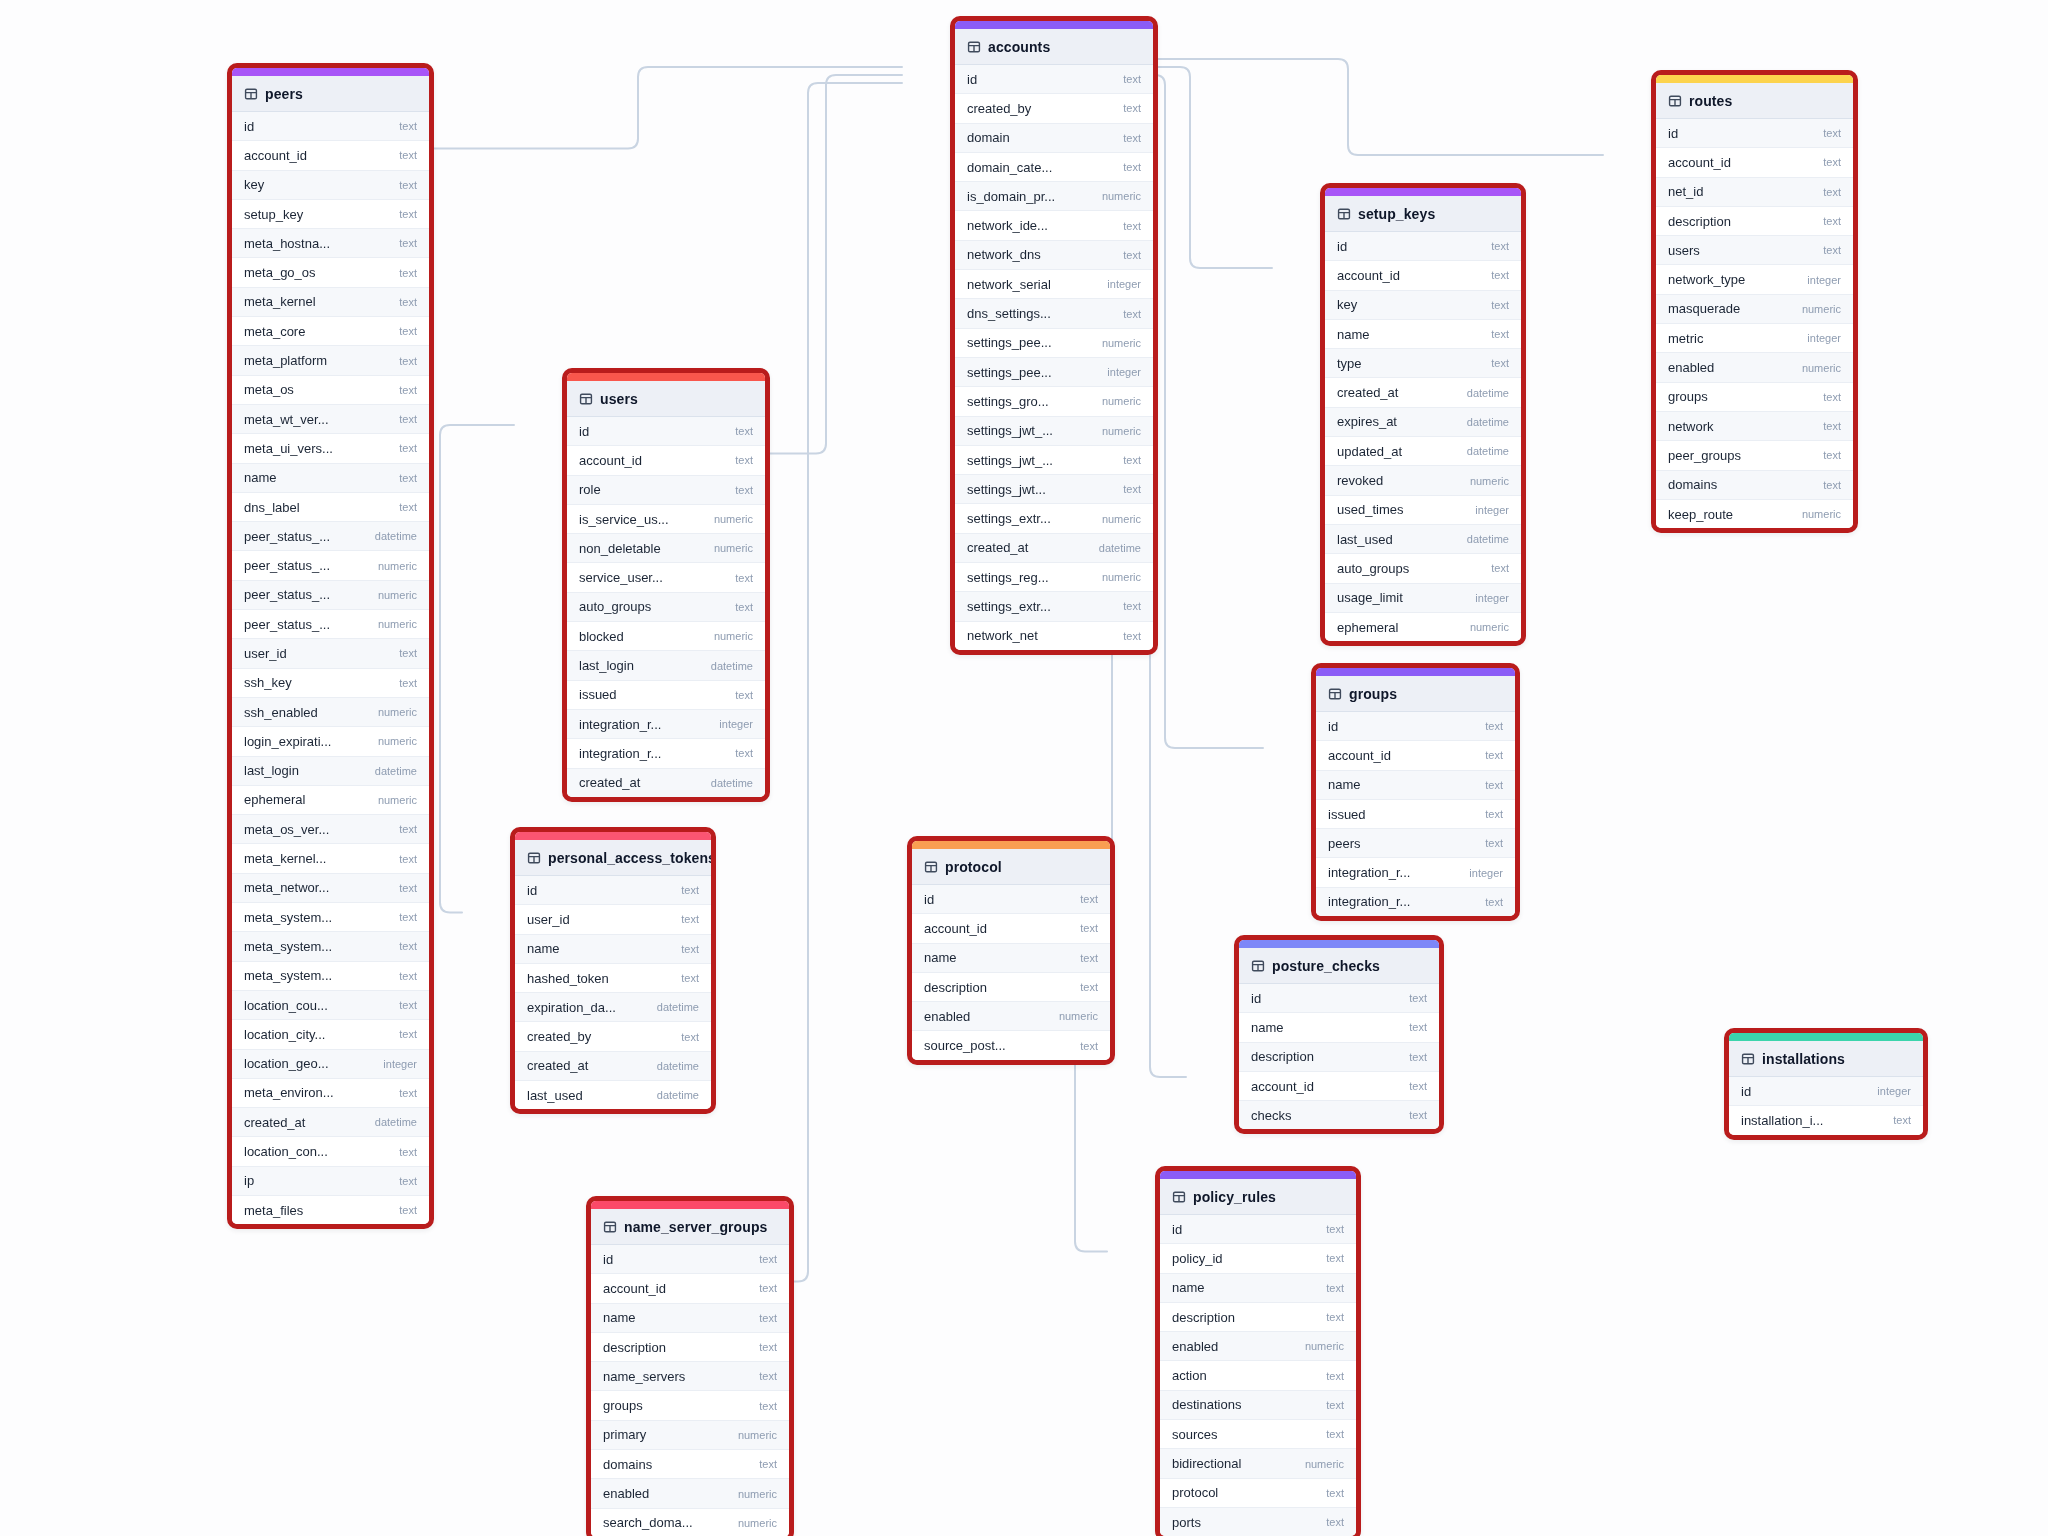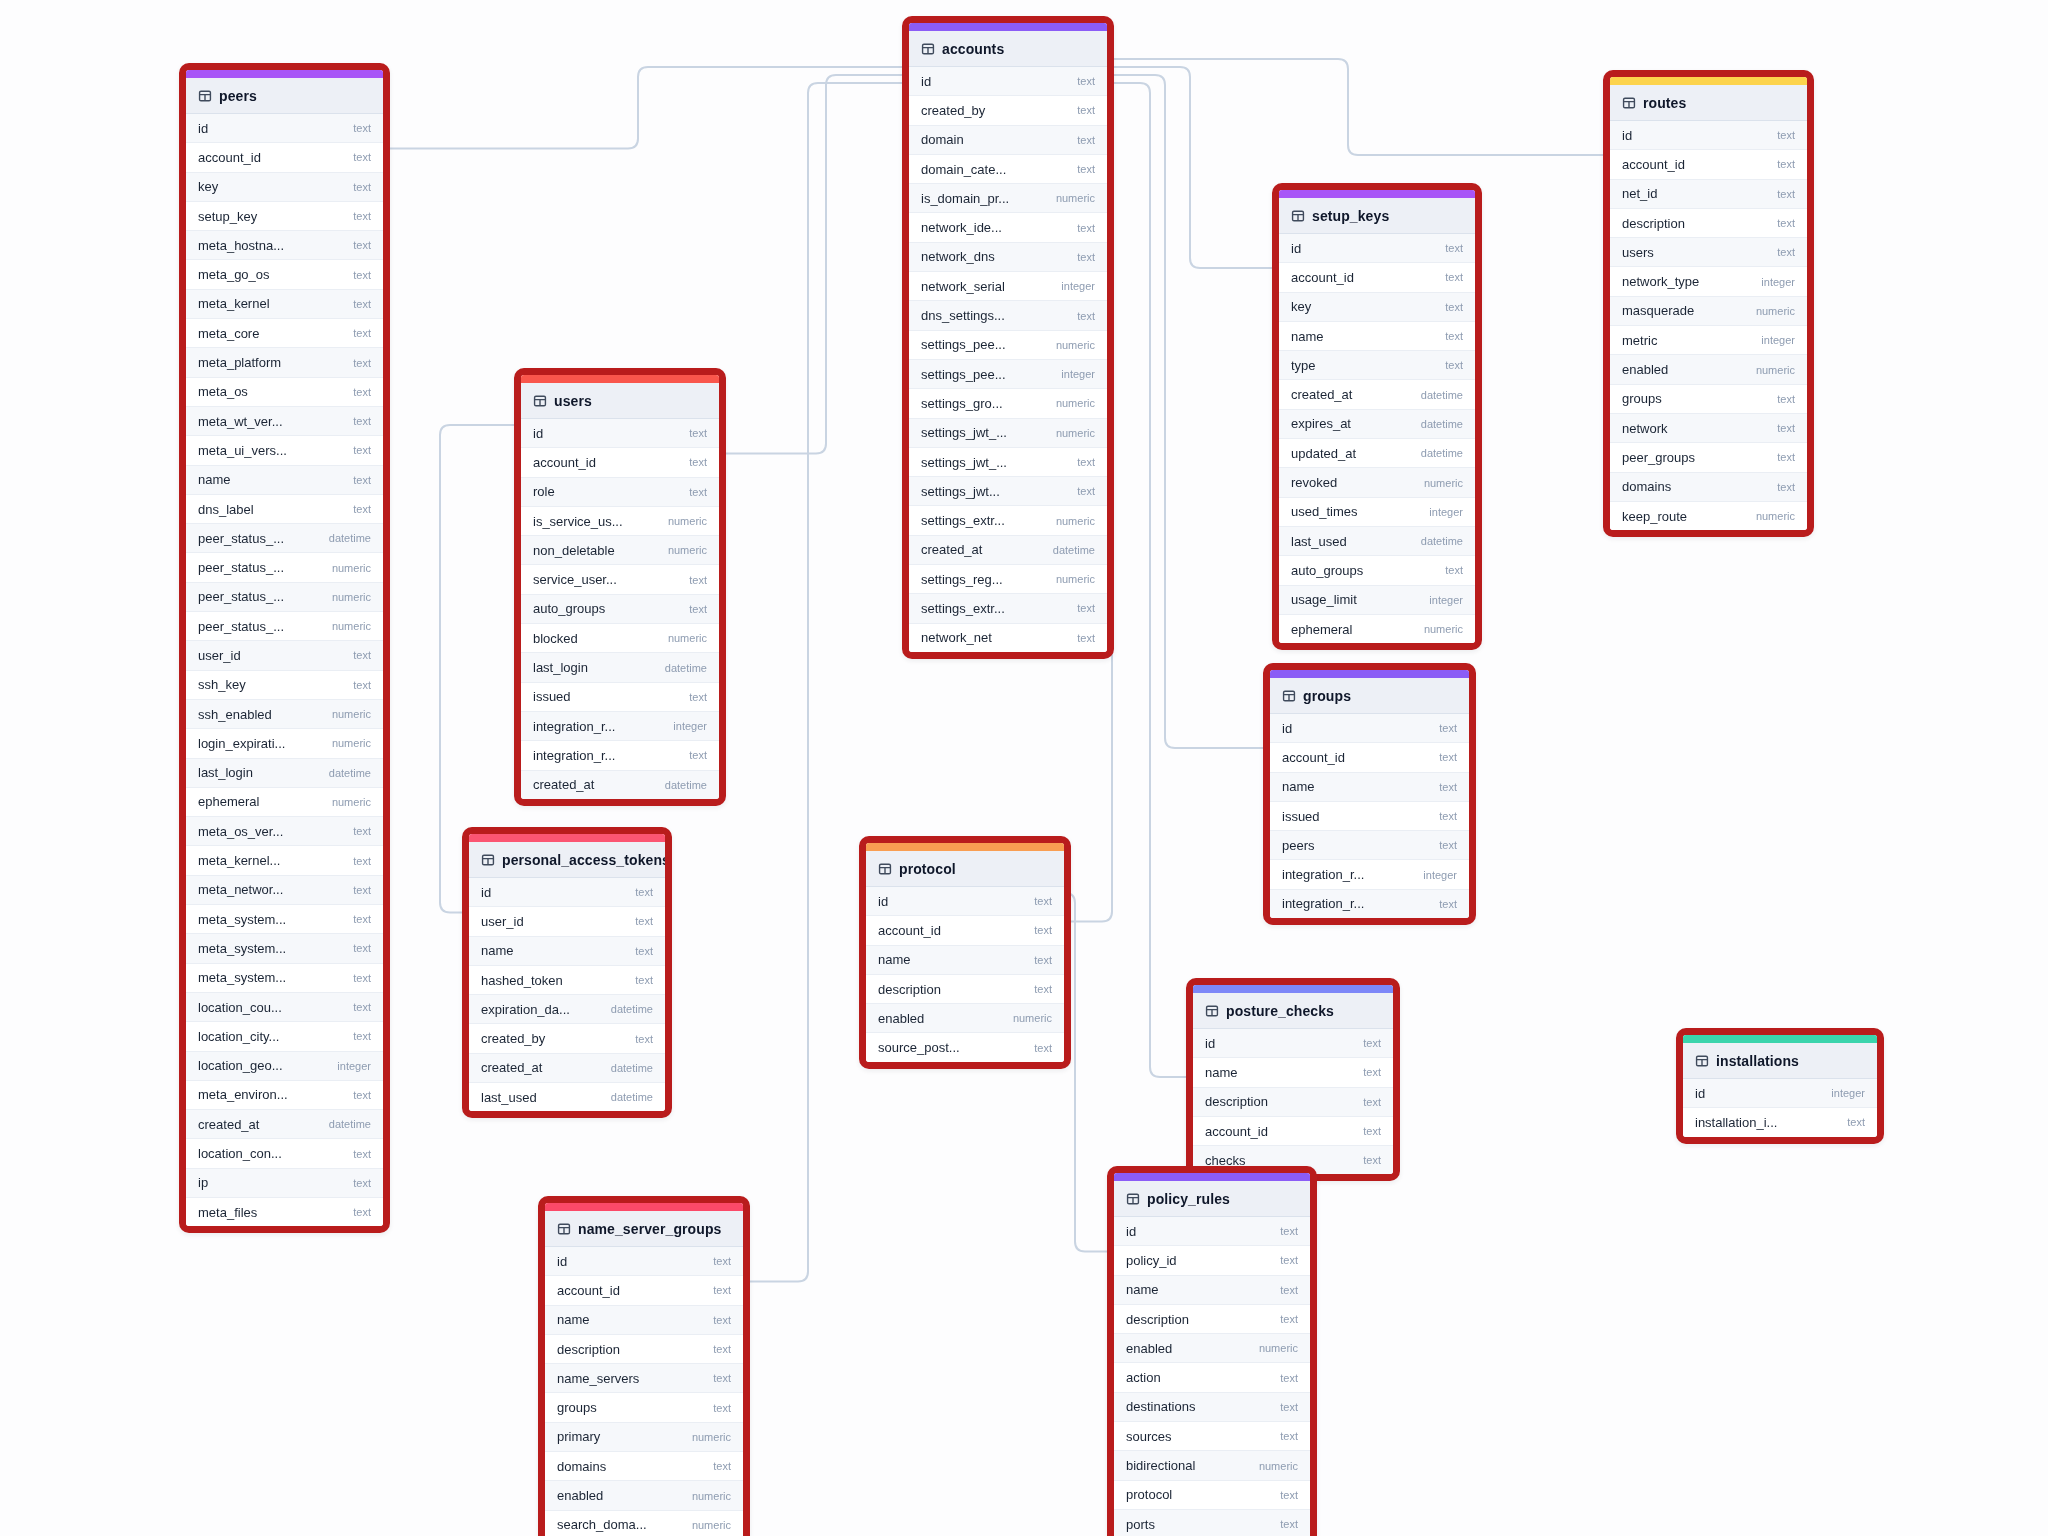--- a/index.html
+++ b/index.html
@@ -1,21 +1,21 @@
 <!DOCTYPE html>
 <html><head>
 <meta charset="utf-8">
 <style>
   html,body{margin:0;padding:0;background:#ffffff;}
   body{font-family:"Liberation Sans",sans-serif;}
   #canvas{position:relative;width:2048px;height:1536px;background:#fdfdfe;overflow:hidden;}
   #connectors{position:absolute;left:0;top:0;width:2048px;height:1536px;}
   #connectors path{fill:none;stroke:#c9d4e2;stroke-width:2;stroke-linecap:round;}
-  .table{position:absolute;background:#ffffff;border:7px solid #b91c1c;border-radius:10px;overflow:hidden;
-         box-shadow:0 2px 5px rgba(15,23,42,.07);}
+  .table{position:absolute;background:#ffffff;border:5px solid #b91c1c;border-radius:10px;overflow:hidden;
+         box-shadow:0 2px 5px rgba(15,23,42,.07);margin-left:48px;}
   .bar{height:8px;}
   .title{height:35px;display:flex;align-items:center;gap:7px;padding:0 12px;background:#edf0f6;
          border-bottom:1px solid #dbe2ec;}
   .tname{font-size:14px;font-weight:bold;color:#0f172a;letter-spacing:.1px;}
   .ticon{display:flex;align-items:center;}
   .ticon svg{stroke:#3f4a5c;}
   .rows{display:block;}
   .row{height:28.3px;display:flex;align-items:center;justify-content:space-between;
        padding:0 12px;border-top:1px solid #eaeef4;background:#ffffff;}
   .row:first-child{border-top:none;}
@@ -632,21 +632,21 @@
         <div class="row">
           <span class="fname">enabled</span>
           <span class="ftype">numeric</span>
         </div>
         <div class="row">
           <span class="fname">source_post...</span>
           <span class="ftype">text</span>
         </div>
       </div>
     </div>
-    <div class="table" style="left: 1186px; top: 978px; width: 200px; text-align: right;">
+    <div class="table" style="left: 1186px; top: 935px; width: 200px; text-align: right;">
       <div class="bar" style="background: rgb(125, 135, 248);"></div>
       <div class="title">
         <span class="ticon">
           <svg width="14" height="14" viewBox="0 0 16 16" fill="none" stroke-width="1.6" stroke="#3f4a5c">
             <rect x="1.8" y="2.5" width="12.4" height="11" rx="1.6"></rect>
             <line x1="1.8" y1="6.4" x2="14.2" y2="6.4"></line>
             <line x1="8" y1="6.4" x2="8" y2="13.5"></line>
           </svg>
         </span>
         <span class="tname">posture_checks</span>

